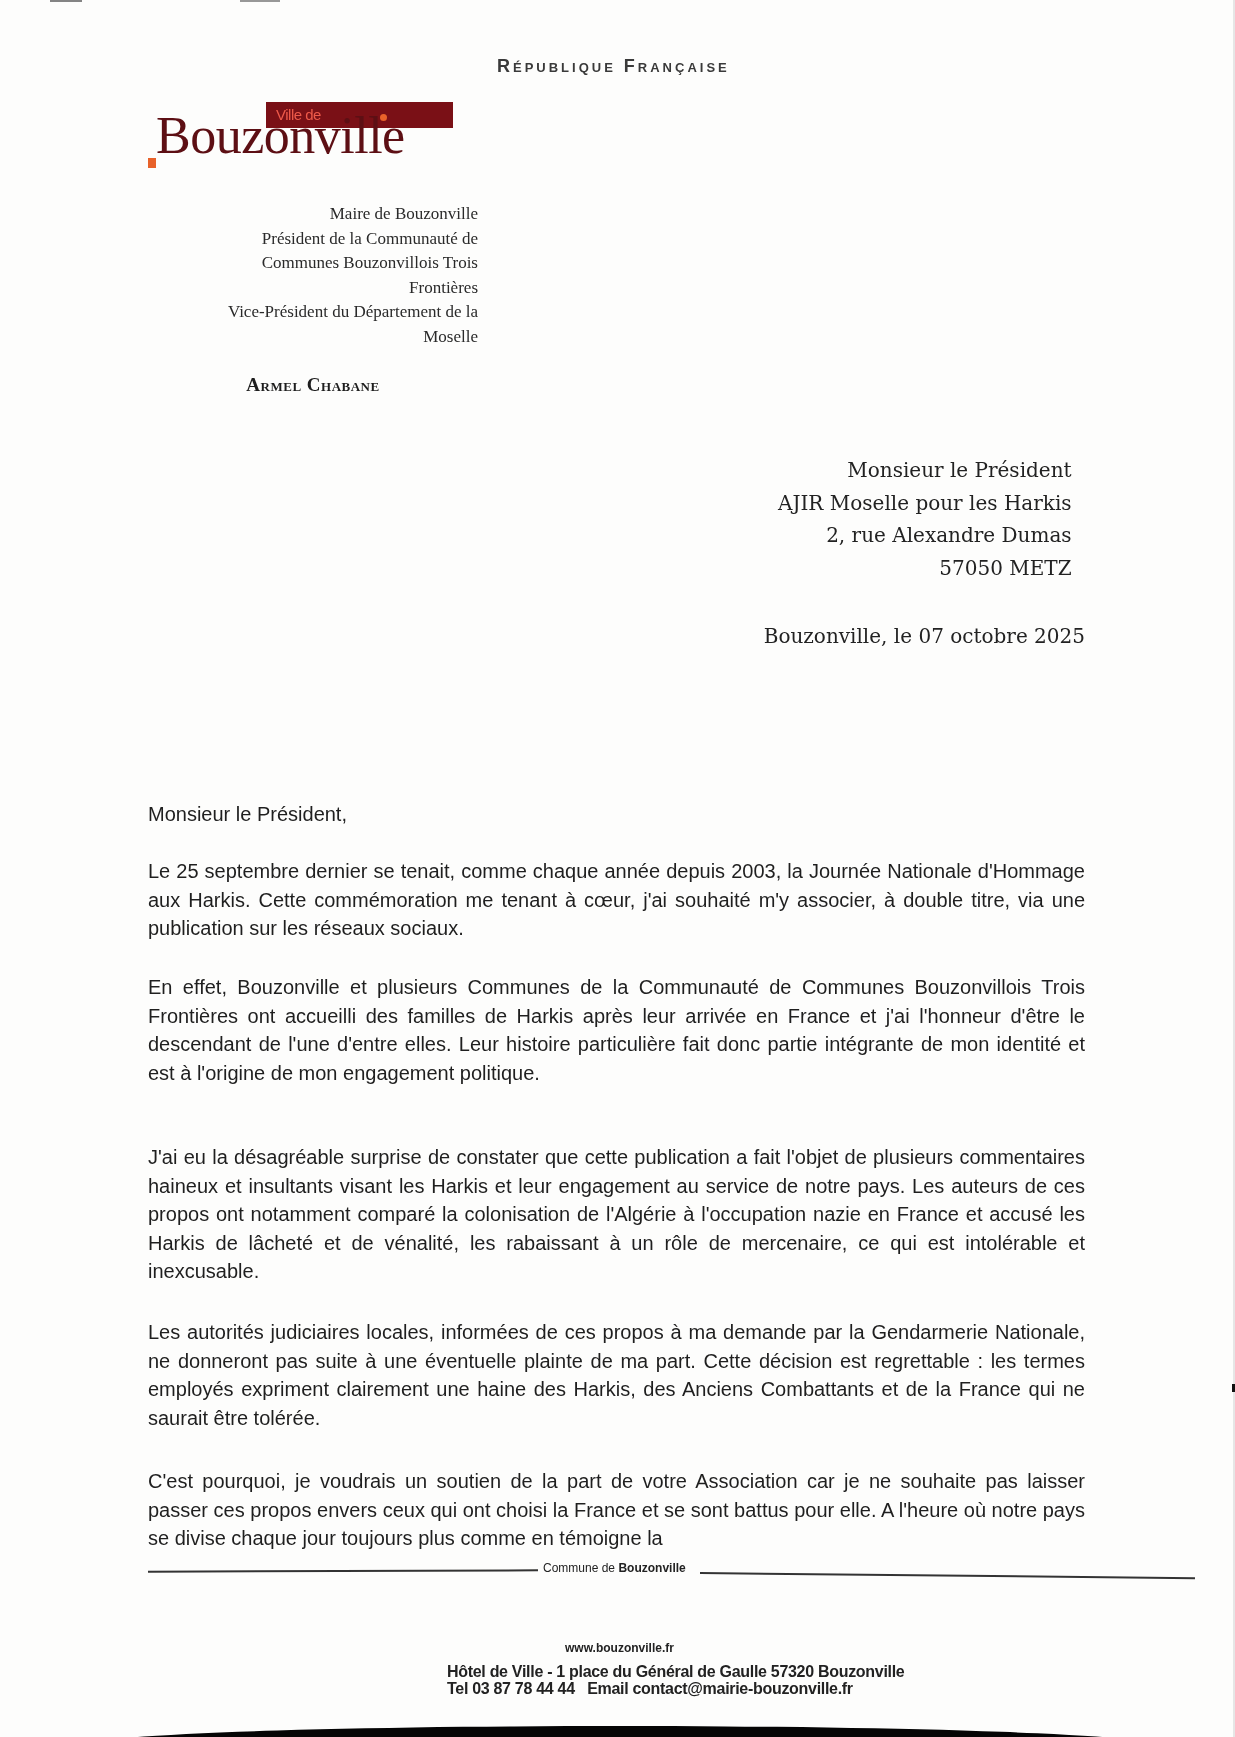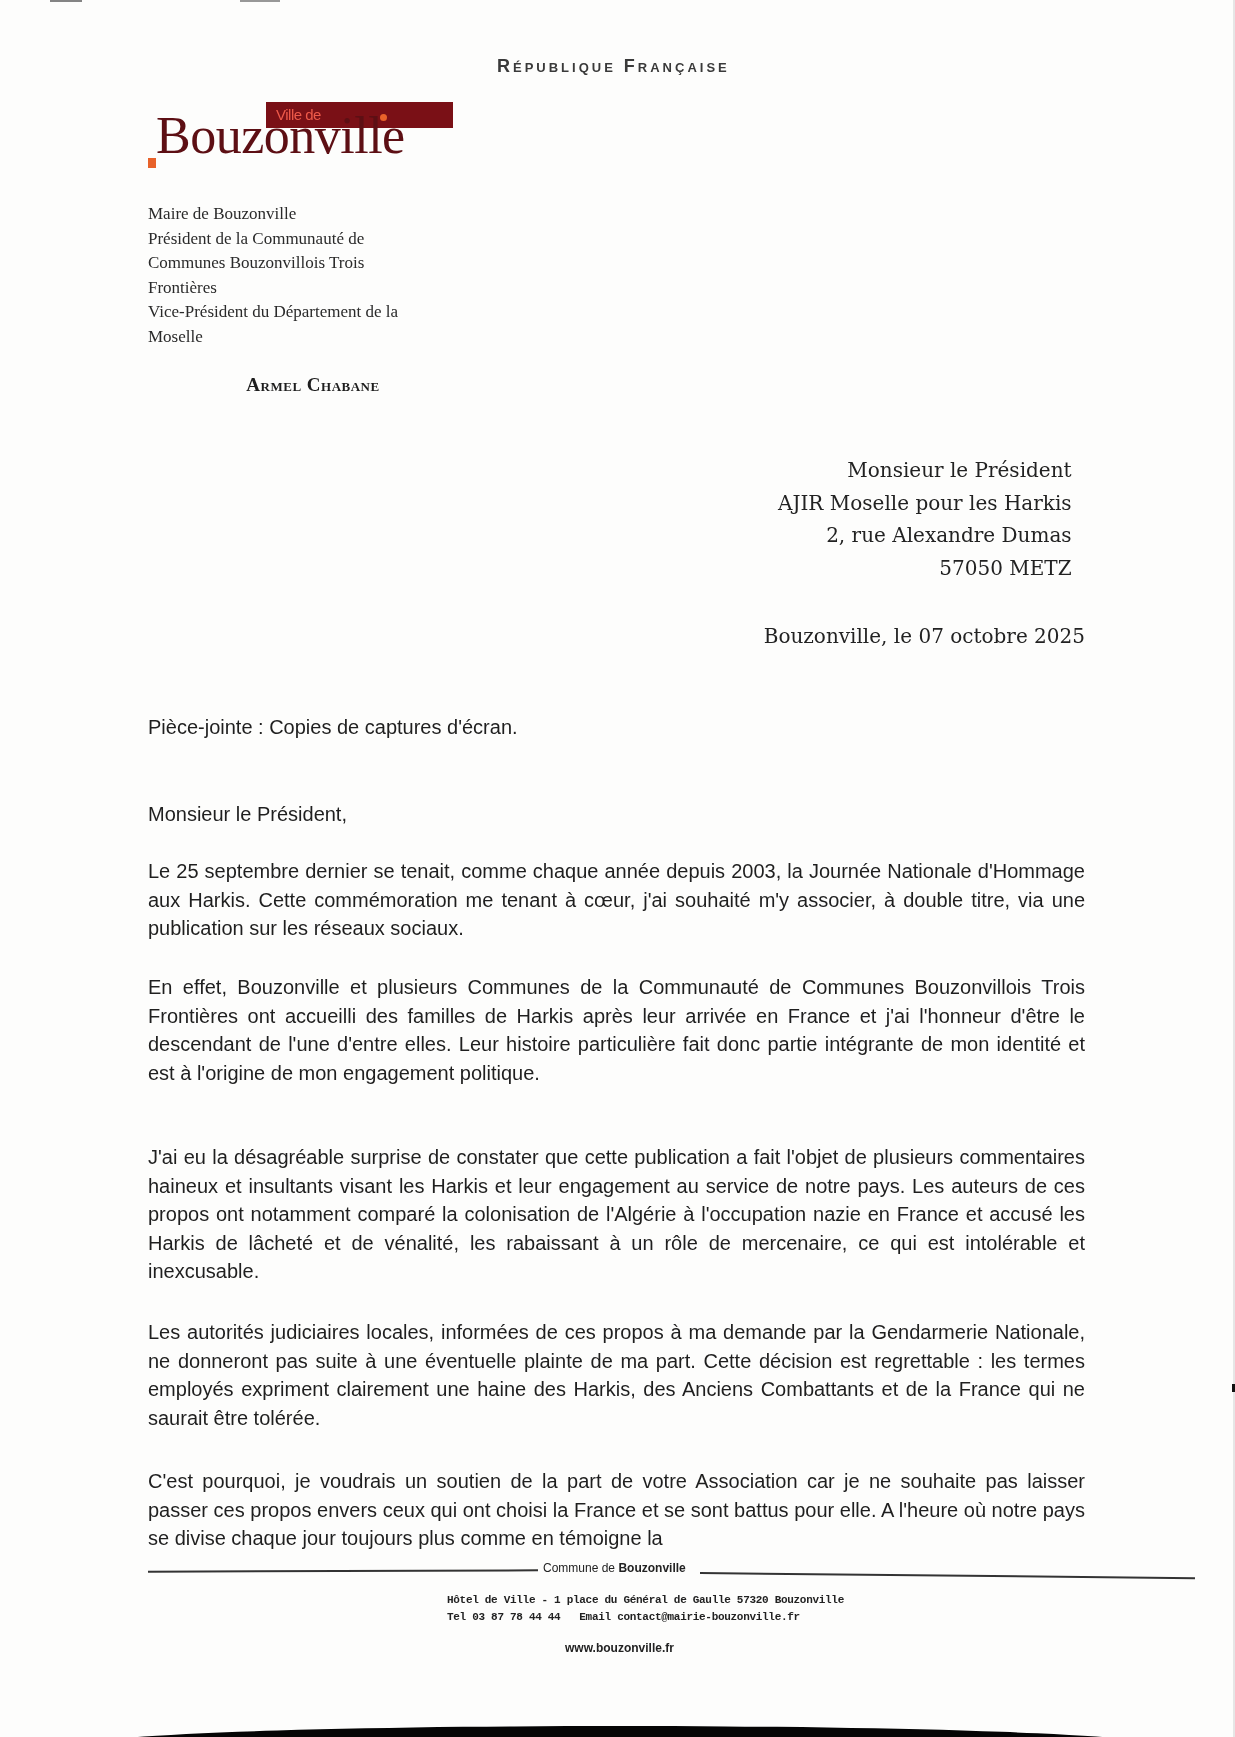--- a/index.html
+++ b/index.html
@@ -37,21 +37,21 @@
     .logo-dot { position:absolute; left:232px; top:12px; width:7px; height:7px; border-radius:50%; background:#e8622a; }
     .logo-word {
       position:absolute; left:8px; top:8px;
       font-family: "Liberation Serif", serif; font-size:52px; color:#5d0f14;
       letter-spacing:-0.5px; line-height:1;
     }
     .logo-square { position:absolute; left:0; top:56px; width:8px; height:10px; background:#e8622a; }
 
     .mayor-block {
       position:absolute; left:148px; top:202px; width:330px;
-      text-align:left; font-family: "Liberation Serif", serif;
+      text-align:right; font-family: "Liberation Serif", serif;
       font-size:17px; line-height:24.5px; color:#2a2a2a;
     }
     .mayor-name {
       position:absolute; left:148px; top:374px; width:330px; text-align:center;
       font-family: "Liberation Serif", serif; font-size:19px; font-weight:bold;
       font-variant: small-caps; letter-spacing:0.5px; color:#1e1e1e;
     }
 
     .recipient {
       position:absolute; left:778px; top:454px;
@@ -78,22 +78,22 @@
     .p5 { top:1467px; }
 
     .footer-rule-left { position:absolute; left:148px; top:1570px; width:390px; height:1.5px; background:#333; transform: rotate(-0.2deg); }
     .footer-rule-right { position:absolute; left:700px; top:1572px; width:495px; height:1.5px; background:#333; transform: rotate(0.6deg); transform-origin:left; }
     .footer-commune {
       position:absolute; left:543px; top:1561px;
       font-family: "Liberation Sans", sans-serif; font-size:12px; color:#222;
     }
     .footer-commune b { font-weight:bold; }
     .footer-address {
-      position:absolute; left:447px; top:1592px;
-      font-family: Liberation Mono, monospace; font-size:11px; line-height:17px; color:#222;
+      position:absolute; left:447px; top:1663px;
+      font-family: Liberation Sans, sans-serif; font-size:16px; line-height:17px; color:#222;
       font-weight:bold; letter-spacing:-0.3px;
     }
     .footer-web {
       position:absolute; left:565px; top:1641px;
       font-family: "Liberation Sans", sans-serif; font-size:12px; font-weight:bold; color:#222;
     }
 
     .bottom-band {
       position:absolute; left:80px; top:1726px; width:1080px; height:20px;
       background:#050505; border-radius: 50% 50% 0 0 / 100% 100% 0 0;
@@ -131,21 +131,20 @@
 <div class="recipient">
   <div>Monsieur le Président</div>
   <div>AJIR Moselle pour les Harkis</div>
   <div>2, rue Alexandre Dumas</div>
   <div>57050 METZ</div>
 </div>
 
 <div class="date-line">Bouzonville, le 07 octobre 2025</div>
 
 <div class="body-text obj">
-  <p>Pièce-jointe : Copies de captures d'écran.</p>
 </div>
 
 <div class="body-text salutation">Monsieur le Président,</div>
 
 <div class="body-text p1">
     <p>Le 25 septembre dernier se tenait, comme chaque année depuis 2003, la Journée Nationale d'Hommage aux Harkis. Cette commémoration me tenant à cœur, j'ai souhaité m'y associer, à double titre, via une publication sur les réseaux sociaux.</p>
   </div>
 <div class="body-text p2">
     <p>En effet, Bouzonville et plusieurs Communes de la Communauté de Communes Bouzonvillois Trois Frontières ont accueilli des familles de Harkis après leur arrivée en France et j'ai l'honneur d'être le descendant de l'une d'entre elles. Leur histoire particulière fait donc partie intégrante de mon identité et est à l'origine de mon engagement politique.</p>
   </div>

